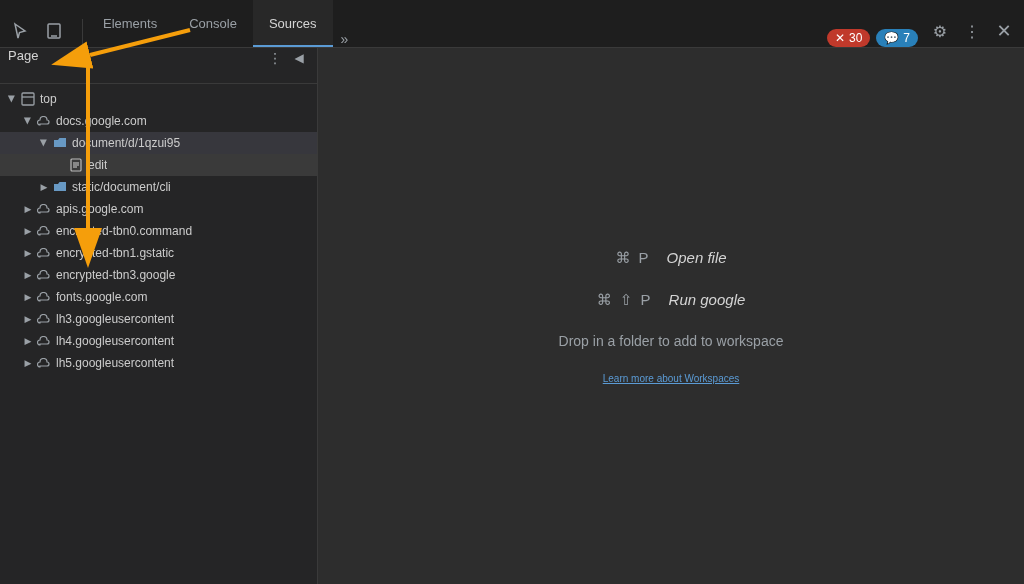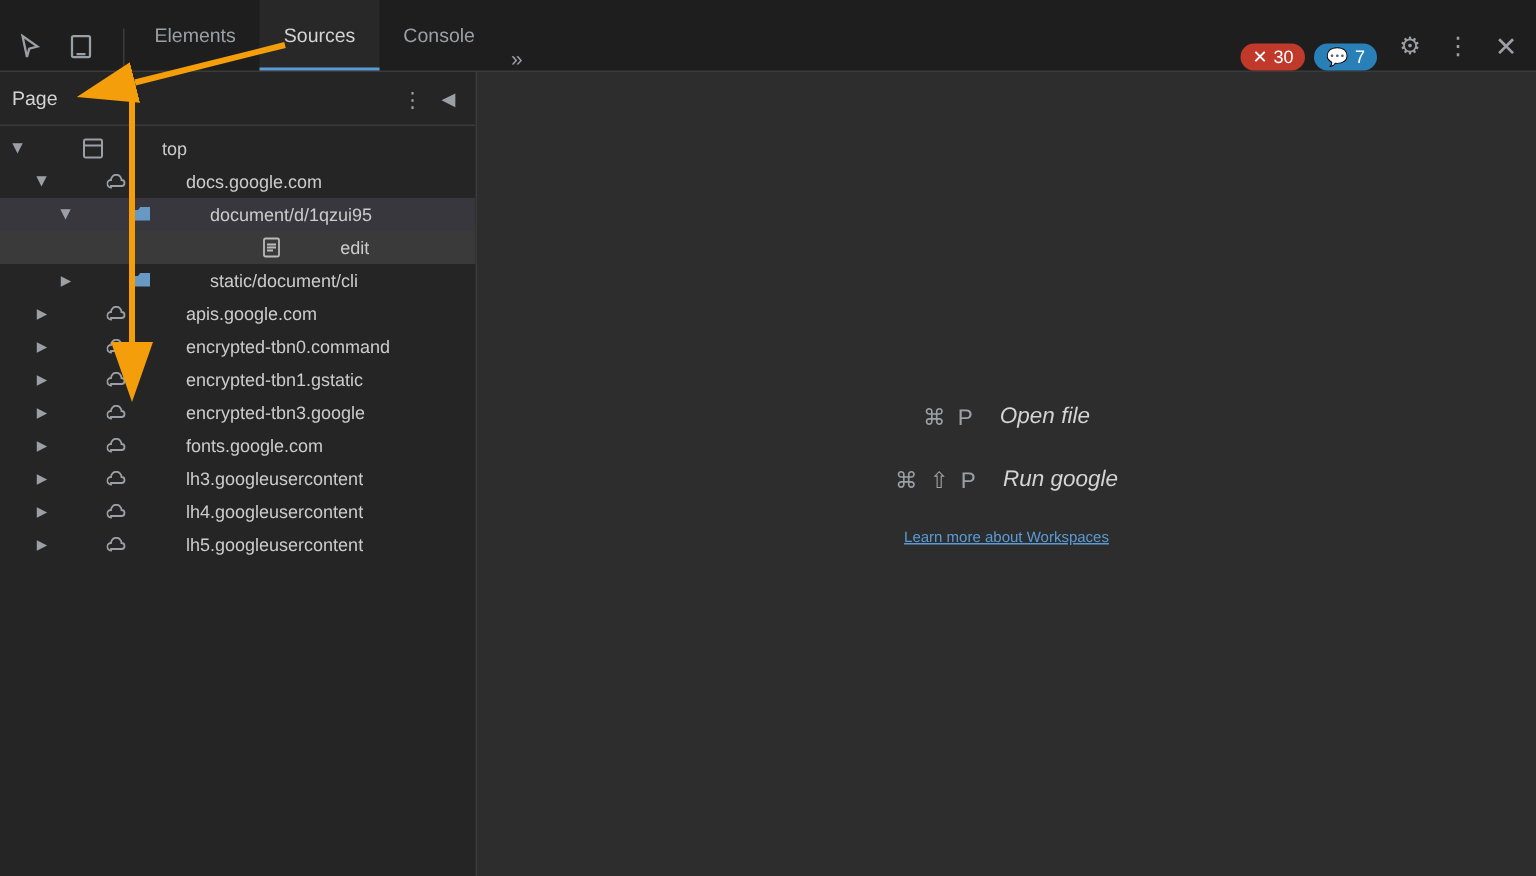--- a/index.html
+++ b/index.html
@@ -134,21 +134,20 @@
       background: #252526;
       border-right: 1px solid #3a3a3a;
       display: flex;
       flex-direction: column;
       overflow: hidden;
     }
 
     
     .panel-header {
       display: flex;
-      align-items: center;
       height: 36px;
       padding: 0 8px;
       border-bottom: 1px solid #3a3a3a;
       gap: 4px;
     }
     .panel-title {
       font-size: 13px;
       color: #d4d4d4;
       flex: 1;
     }
@@ -176,24 +175,23 @@
     .tree-item {
       display: flex;
       align-items: center;
       height: 22px;
       padding-left: 8px;
       cursor: pointer;
       white-space: nowrap;
       color: #ccc;
       font-size: 12px;
       position: relative;
-      gap: 34px;
     }
     .tree-item.selected { background: #37373d; }
-    .tree-item.highlighted { background: #3a3a3a; justify-content: center; }
+    .tree-item.highlighted { background: #3a3a3a; }
 
     .tree-arrow {
       width: 16px;
       height: 16px;
       display: flex;
       align-items: center;
       justify-content: center;
       font-size: 9px;
       color: #9aa0a6;
       flex-shrink: 0;
@@ -281,25 +279,25 @@
           <rect x="3" y="2" width="12" height="14" rx="1"></rect>
           <line x1="6" y1="14" x2="12" y2="14"></line>
         </svg>
       </button>
     </div>
     <div class="tab-divider"></div>
 
     <div class="tab-item">
       <span>Elements</span>
     </div>
+    <div class="tab-item">
+      <span>Console</span>
+    </div>
     <div class="tab-item active">
       <span>Sources</span>
-    </div>
-    <div class="tab-item">
-      <span>Console</span>
     </div>
     <div class="tab-more">
       <span>»</span>
     </div>
 
     <div class="tab-spacer"></div>
 
     <div class="badge-error">
       <span>✕</span>
       <span>30</span>
@@ -469,20 +467,21 @@
 
     <div class="right-panel">
       <div class="shortcut-row">
         <span class="shortcut-key">⌘ P</span>
         <span class="shortcut-desc">Open file</span>
       </div>
       <div class="shortcut-row">
         <span class="shortcut-key">⌘ ⇧ P</span>
         <span class="shortcut-desc">Run google</span>
       </div>
+      <div class="workspace-text">Drop in a folder to add to workspace</div>
       <div class="workspace-link">Learn more about Workspaces</div>
     </div>
 
   </div>
 
   <svg style="position:absolute;top:0;left:0;width:318px;height:400px;pointer-events:none;z-index:200;" viewBox="0 0 318 400">
 
     <defs>
       <marker id="arrowhead" markerWidth="10" markerHeight="7" refX="0" refY="3.5" orient="auto">
         <polygon points="0 0, 10 3.5, 0 7" fill="#f59e0b"></polygon>

